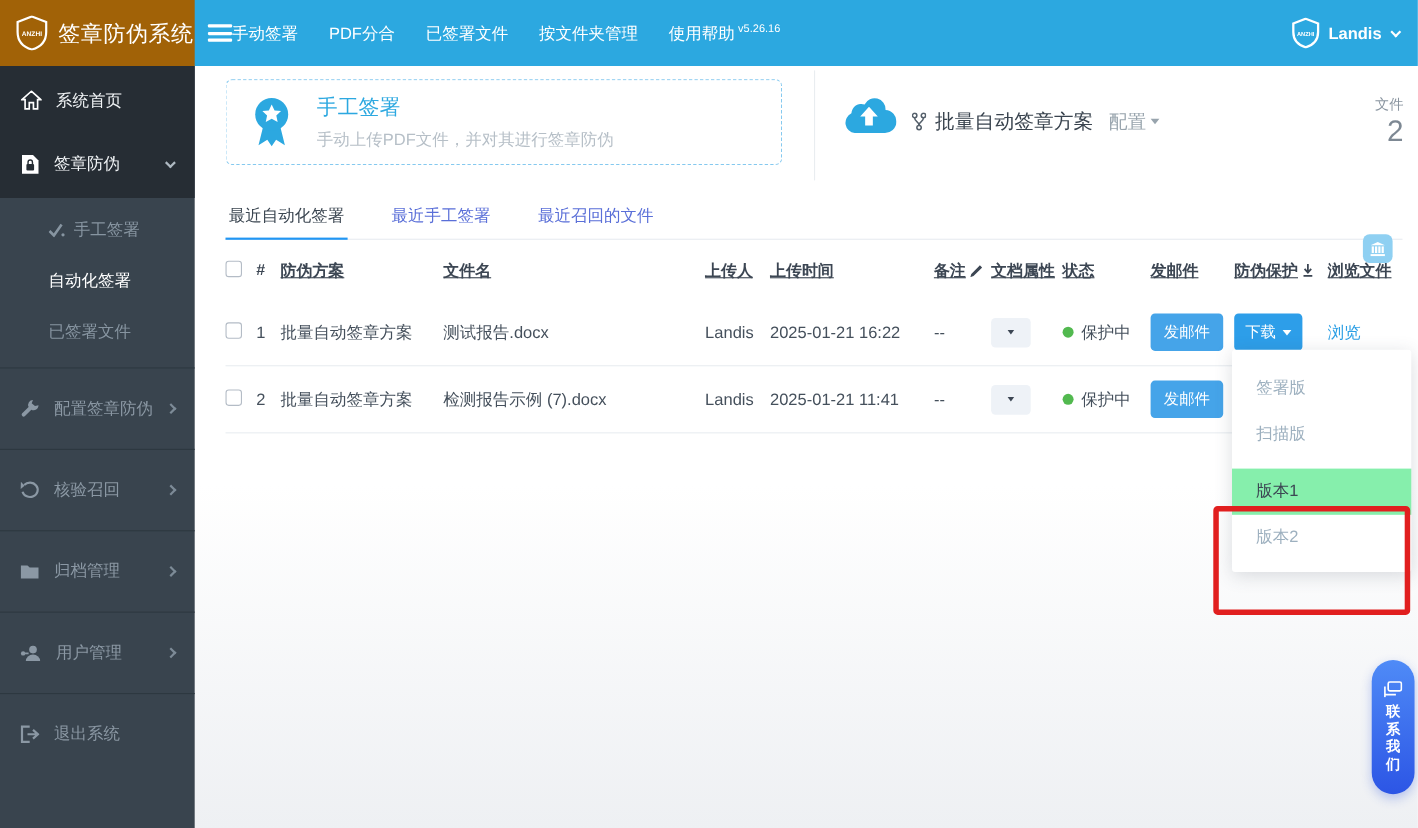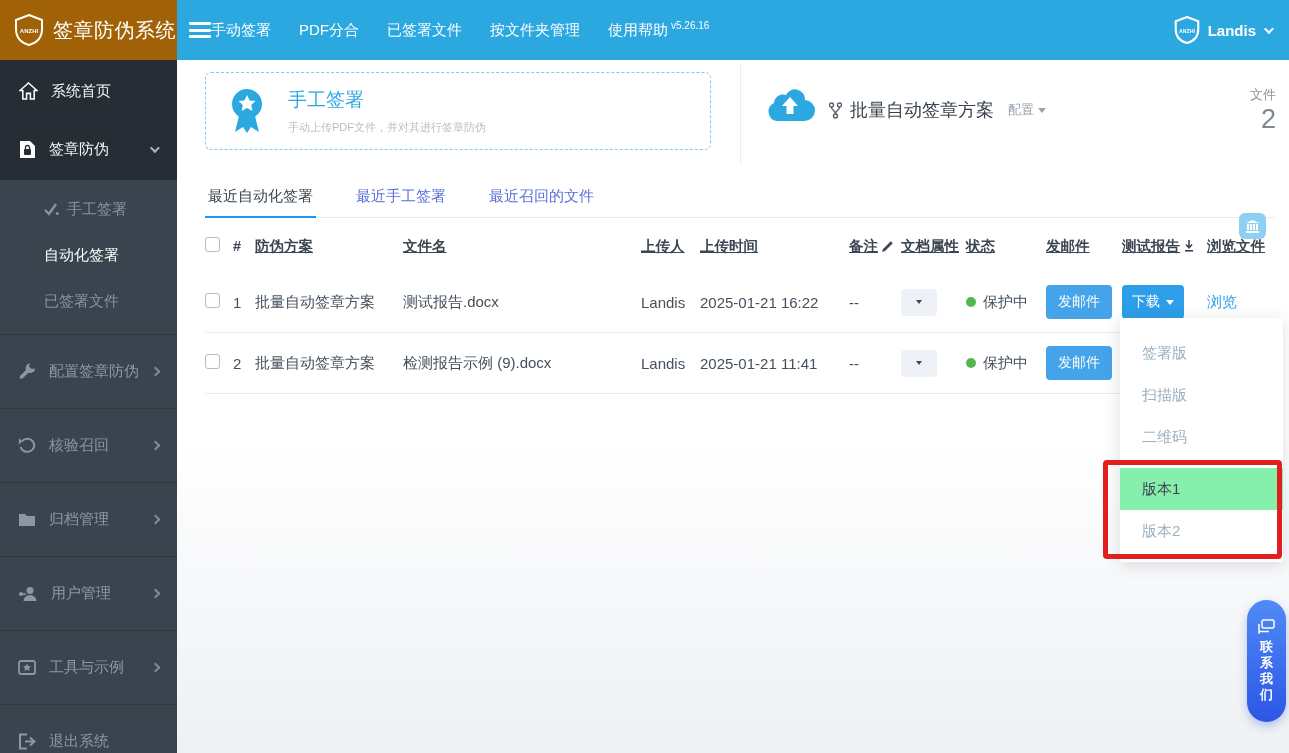--- a/index.html
+++ b/index.html
@@ -44,26 +44,26 @@
 
   
   .main { position:absolute; left:177px; top:60px; right:0; bottom:0;
     background:linear-gradient(180deg,#ffffff 0%,#ffffff 55%,#eef0f3 100%); }
 
   .hero-divider { position:absolute; left:563px; top:4px; width:1px; height:100px; background:#e9edf0; }
   .manual-card { position:absolute; left:28px; top:12px; width:506px; height:78px;
     border:1px dashed #85c9ef; border-radius:6px; background:#fff;
     display:flex; align-items:center; gap:22px; padding-left:22px; cursor:pointer; }
   .manual-card .title { font-size:19px; color:#2ca8e0; margin-bottom:7px; }
-  .manual-card .subtitle { font-size:11px; color:#b6bfc7; }
+  .manual-card .subtitle { font-size:15px; color:#b6bfc7; }
 
   .cloud-wrap { position:absolute; left:588px; top:24px; }
   .scheme-block { position:absolute; left:652px; top:38px; display:flex; align-items:center; gap:8px; }
   .scheme-name { font-size:18px; color:#39434e; }
-  .config-link { font-size:13px; color:#98a4ad; margin-left:6px; display:flex; align-items:center; gap:4px; cursor:pointer; }
+  .config-link { font-size:17px; color:#98a4ad; margin-left:6px; display:flex; align-items:center; gap:4px; cursor:pointer; }
   .caret { width:0; height:0; border-left:4px solid transparent; border-right:4px solid transparent;
     border-top:5px solid currentColor; display:inline-block; }
   .file-counter { position:absolute; right:13px; top:26px; text-align:right; }
   .file-counter .lbl { font-size:13px; color:#8a95a0; }
   .file-counter .cnt { font-size:27px; color:#7d8893; line-height:1.15; }
 
   
   .tabs { position:absolute; left:28px; top:127px; right:14px; display:flex;
     border-bottom:1px solid #e8ecf0; }
   .tab { font-size:15px; color:#5a6fd8; padding:0 3px 10px; margin-right:37px; cursor:pointer; }
@@ -225,30 +225,20 @@
             <path d="M5.5 15 a6.5 6 0 0 1 13 0 Z" fill="#8b98a4"></path>
             <circle cx="3" cy="8" r="2" fill="#8b98a4"></circle>
             <rect x="4" y="7.2" width="4" height="1.6" fill="#8b98a4"></rect>
           </svg>
       </span>
       <span>用户管理</span>
       <span class="chev right"></span>
     </div>
     <div class="side-group">
       <span class="sicon">
-        <svg width="18" height="16" viewBox="0 0 18 16">
-            <rect x="1" y="1" width="16" height="13" rx="2" fill="none" stroke="#8b98a4" stroke-width="1.8"></rect>
-            <path d="M9 3.5 L10.2 6 L13 6.3 L11 8.2 L11.5 11 L9 9.6 L6.5 11 L7 8.2 L5 6.3 L7.8 6 Z" fill="#8b98a4"></path>
-          </svg>
-      </span>
-      <span>工具与示例</span>
-      <span class="chev right"></span>
-    </div>
-    <div class="side-group">
-      <span class="sicon">
         <svg width="18" height="17" viewBox="0 0 18 17">
             <path d="M9 1.5 H2 V15.5 H9" fill="none" stroke="#8b98a4" stroke-width="2"></path>
             <path d="M7 8.5 H15 M12 4.5 L16.5 8.5 L12 12.5" fill="none" stroke="#8b98a4" stroke-width="2"></path>
           </svg>
       </span>
       <span>退出系统</span>
     </div>
   </div>
 </aside>
 
@@ -325,21 +315,21 @@
       <span class="hcell">
         <span>备注</span>
         <svg width="11" height="11" viewBox="0 0 11 11">
             <path d="M0 11 L1 8 L8 1 L10 3 L3 10 Z M8.8 .2 L10.8 2.2 L10 3 L8 1 Z" fill="#3c4653"></path>
           </svg>
       </span>
       <span class="hcell">文档属性</span>
       <span class="hcell">状态</span>
       <span class="hcell">发邮件</span>
       <span class="hcell">
-        <span>测试报告</span>
+        <span>防伪保护</span>
         <svg width="10" height="12" viewBox="0 0 10 12">
             <path d="M5 0 V7 M2 4.5 L5 7.8 L8 4.5" fill="none" stroke="#3c4653" stroke-width="1.6"></path>
             <rect x="1" y="10" width="8" height="1.6" fill="#3c4653"></rect>
           </svg>
       </span>
       <span class="hcell">浏览文件</span>
     </div>
 
     <div class="trow tdata">
       <span><input type="checkbox" style=""></span>
@@ -363,21 +353,21 @@
         <span>下载</span>
         <span class="caret"></span>
       </button></span>
       <span class="browse-link">浏览</span>
     </div>
 
     <div class="trow tdata">
       <span><input type="checkbox" style=""></span>
       <span>2</span>
       <span>批量自动签章方案</span>
-      <span>检测报告示例 (9).docx</span>
+      <span>检测报告示例 (7).docx</span>
       <span>Landis</span>
       <span>2025-01-21 11:41</span>
       <span>--</span>
       <span>
           <button class="attr-btn">
             <span class="caret"></span>
           </button>
         </span>
       <span class="status-cell">
         <span class="dot"></span>
@@ -388,21 +378,20 @@
         <span>下载</span>
         <span class="caret"></span>
       </button></span>
       <span class="browse-link">浏览</span>
     </div>
   </div>
 
   <div class="dd-panel">
     <div class="dd-item">签署版</div>
     <div class="dd-item">扫描版</div>
-    <div class="dd-item">二维码</div>
     <div class="dd-item hl">版本1</div>
     <div class="dd-item">版本2</div>
   </div>
 
   <div class="red-box"></div>
 
   <div class="contact-btn">
     <svg width="17" height="15" viewBox="0 0 17 15">
       <rect x="4" y="1" width="12" height="8" rx="1.5" fill="none" stroke="#fff" stroke-width="1.5"></rect>
       <path d="M1 5 V12.5 H11 M1 12.5 L1 14.8" fill="none" stroke="#fff" stroke-width="1.5"></path>

